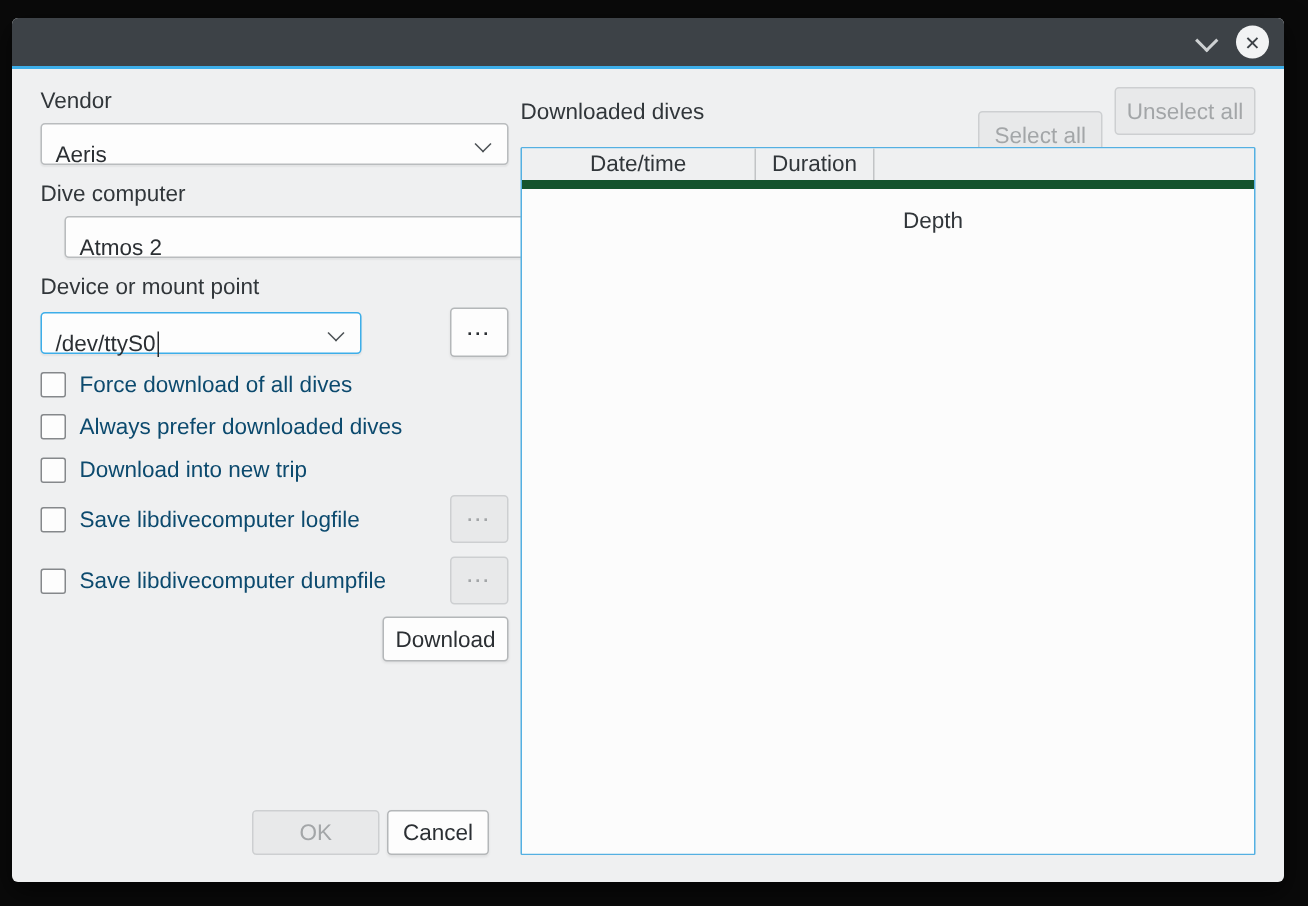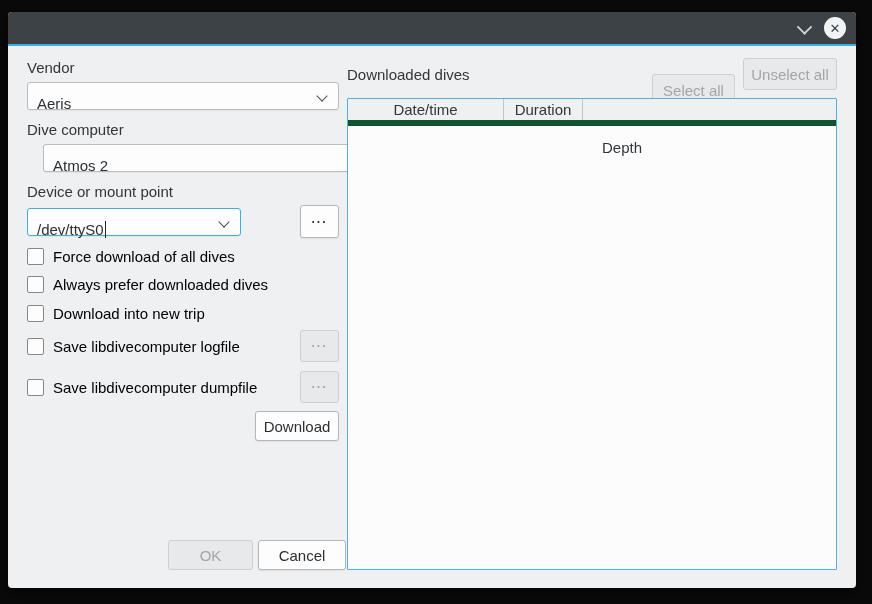--- a/index.html
+++ b/index.html
@@ -65,21 +65,21 @@
     box-shadow:0 1px 2px rgba(0,0,0,0.07); white-space:nowrap;
   }
   .btn.disabled {
     background:#e8e9ea; border:1px solid #cdcfd1; color:#a3a6a8; box-shadow:none;
   }
   .check-row { position:absolute; left:19px; height:22px; display:flex; align-items:center; gap:9px; }
   .checkbox {
     width:17px; height:17px; background:#fdfdfd;
     border:1px solid #85888b; border-radius:2px; flex:0 0 auto;
   }
-  .check-row .cb-label { font-size:15px; color:#000000; white-space:nowrap; }
+  .check-row .cb-label { font-size:15px; color:#0c4a6e; white-space:nowrap; }
   .dots { letter-spacing:2px; font-weight:bold; font-size:12px; line-height:0; padding-bottom:6px; }
 
   
   .dives-table {
     position:absolute; left:339px; top:86px; width:490px; height:472px;
     background:#fcfcfc; border:1px solid #54b0e2; border-radius:1px;
   }
   .dives-header { display:flex; height:27px; background:#eff0f1; border-bottom:6px solid #14532d; }
   .dives-header .hcell {
     display:flex; align-items:center; justify-content:center;
@@ -145,21 +145,21 @@
     <span class="checkbox"></span>
     <span class="cb-label">Save libdivecomputer dumpfile</span>
   </div>
   <div class="btn disabled" style="left:292px; top:359px; width:39px; height:32px;">
     <span class="dots">...</span>
   </div>
 
   <div class="btn" style="left:247px; top:399px; width:84px; height:30px;">Download</div>
 
   <div class="btn disabled" style="left:160px; top:528px; width:85px; height:30px;">OK</div>
-  <div class="btn" style="left:250px; top:528px; width:88px; height:30px;">Cancel</div>
+  <div class="btn" style="left:250px; top:528px; width:68px; height:30px;">Cancel</div>
 
   <div class="lbl" style="left:339px; top:54px;">Downloaded dives</div>
   <div class="btn disabled" style="left:644px; top:62px; width:83px; height:32px;">Select all</div>
   <div class="btn disabled" style="left:735px; top:46px; width:94px; height:32px;">Unselect all</div>
 
   <div class="dives-table">
     <div class="dives-header">
       <div class="hcell hc0">Date/time</div>
       <div class="hcell hc1">Duration</div>
       <div class="hcell hc2">Depth</div>

